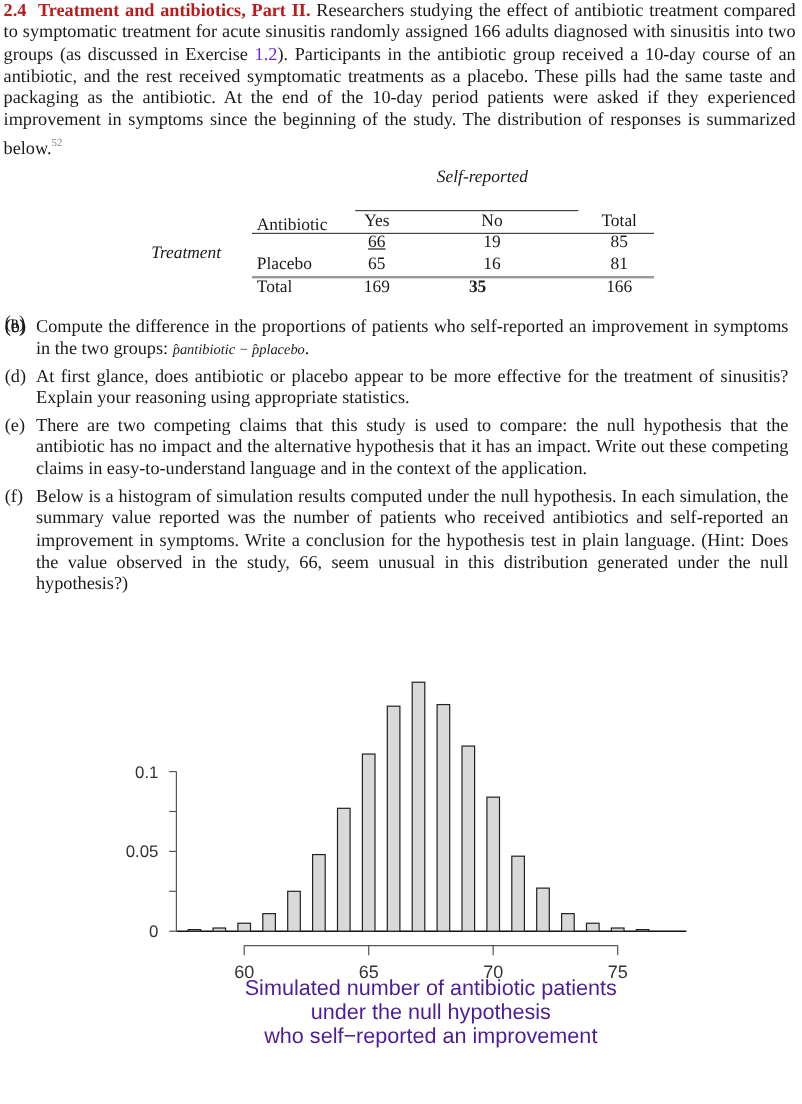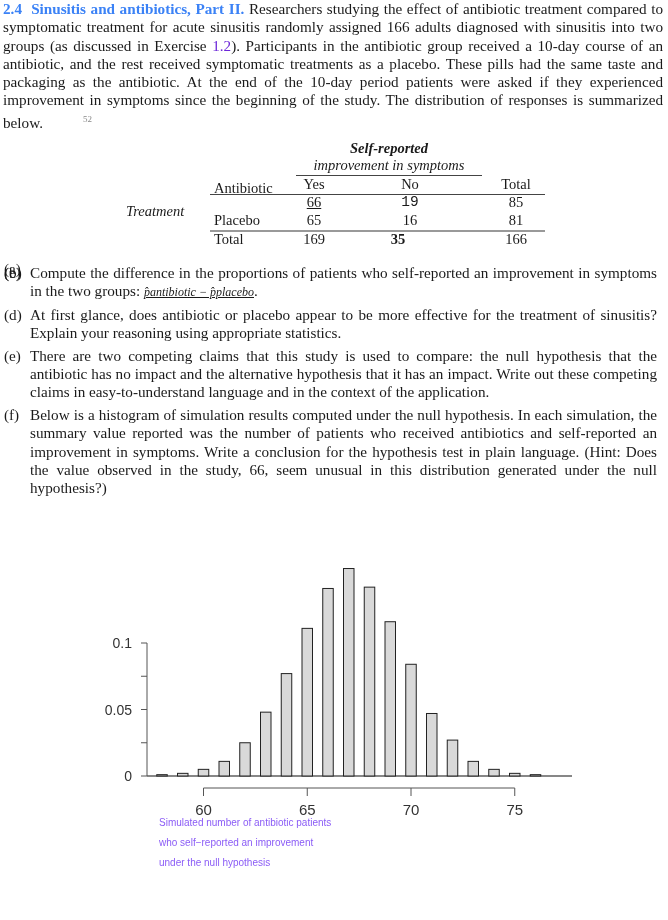--- a/index.html
+++ b/index.html
@@ -1,69 +1,68 @@
 <!DOCTYPE html>
 <html><head>
 <meta charset="utf-8">
 <style>
   html, body { margin: 0; padding: 0; background: #ffffff; }
   body { width: 668px; height: 920px; position: relative; overflow: hidden;
          font-family: "DejaVu Serif", "Liberation Serif", serif; color: #1a1a1a; }
   .para { position: absolute; left: 3px; top: 0px; width: 660px;
           font-family: "Liberation Serif", serif; font-size: 15.2px; line-height: 18.3px;
           text-align: justify; text-align-last: left; }
-  .ex-num, .ex-title { color: #3b82f6; font-weight: bold; }
+  .ex-num, .ex-title { color: #b91c1c; font-weight: bold; }
   .ref { color: #6d28d9; }
-  sup { font-size: 9px; color: #888; vertical-align: 6px; margin-left: 40px; }
+  sup { font-size: 9px; color: #888; vertical-align: 6px; }
   
   .tbl { position: absolute; left: 0; top: 138px; width: 668px; height: 112px;
          font-family: "Liberation Serif", serif; font-size: 14.5px; }
   .tbl .cell { position: absolute; white-space: nowrap; line-height: 17px; }
   .tbl .ital { font-style: italic; }
   .tbl .rule { position: absolute; height: 1px; background: #444; }
   .tbl .rule.gray { background: #999; height: 1.5px; }
   .c { text-align: center; }
   
   .qs { position: absolute; left: 0; top: 260px; width: 668px;
         font-family: "Liberation Serif", serif; font-size: 15.2px; line-height: 18.4px; }
   .q { position: relative; padding-left: 30px; padding-right: 11px; margin-bottom: 4px;
        text-align: justify; text-align-last: left; }
   .q .lbl { position: absolute; left: 4px; top: 0; }
-  .math { font-style: italic; font-size: 12px; text-decoration: underline; }
+  .math { font-style: italic; font-size: 12px; }
   
   .chart { position: absolute; left: 0; top: 540px; width: 668px; height: 380px;
            font-family: "DejaVu Sans", "Liberation Sans", sans-serif; }
   .chart svg { position: absolute; left: 0; top: 0; }
-  .xlabel { position: absolute; width: 400px; left: 159px; top: 273px; text-align: left;
-            font-family: "Liberation Sans", sans-serif; font-size: 10px; line-height: 20px; color: #8b5cf6; }
+  .xlabel { position: absolute; width: 400px; left: 159px; top: 273px; text-align: center;
+            font-family: "Liberation Sans", sans-serif; font-size: 18px; line-height: 20px; color: #4c1d95; }
 </style>
 </head>
 <body>
 
 <div class="para">
   <span class="ex-num">2.4</span>&nbsp;
-  <span class="ex-title">Sinusitis and antibiotics, Part II.</span>
+  <span class="ex-title">Treatment and antibiotics, Part II.</span>
   <span>Researchers studying the effect of antibiotic treatment compared to symptomatic treatment for acute sinusitis randomly assigned 166 adults diagnosed with sinusitis into two groups (as discussed in Exercise </span><span class="ref">1.2</span><span>). Participants in the antibiotic group received a 10-day course of an antibiotic, and the rest received symptomatic treatments as a placebo. These pills had the same taste and packaging as the antibiotic. At the end of the 10-day period patients were asked if they experienced improvement in symptoms since the beginning of the study. The distribution of responses is summarized below.</span><sup>52</sup>
 </div>
 
 <div class="tbl">
-  <div class="cell ital c" style="left:300px; top:2px; width:178px;font-weight:bold;">Self-reported</div>
-  <div class="cell ital c" style="left:296px; top:19px; width:186px;">improvement in symptoms</div>
+  <div class="cell ital c" style="left:313px; top:2px; width:178px;">Self-reported</div>
   <div class="rule" style="left:296px; top:37px; width:186px;"></div>
 
   <div class="cell c" style="left:296px; top:38px; width:36px;">Yes</div>
   <div class="cell c" style="left:390px; top:38px; width:40px;">No</div>
   <div class="cell c" style="left:494px; top:38px; width:44px;">Total</div>
   <div class="rule" style="left:210px; top:56px; width:335px;"></div>
 
   <div class="cell ital" style="left:126px; top:65px;">Treatment</div>
 
   <div class="cell" style="left:214px; top:42px;">Antibiotic</div>
   <div class="cell c" style="left:296px; top:56px; width:36px;text-decoration:underline;">66</div>
-  <div class="cell c" style="left:390px; top:56px; width:40px;font-family:Liberation Mono, monospace;">19</div>
+  <div class="cell c" style="left:390px; top:56px; width:40px;">19</div>
   <div class="cell c" style="left:494px; top:56px; width:44px;">85</div>
 
   <div class="cell" style="left:214px; top:74px;">Placebo</div>
   <div class="cell c" style="left:296px; top:74px; width:36px;">65</div>
   <div class="cell c" style="left:390px; top:74px; width:40px;">16</div>
   <div class="cell c" style="left:494px; top:74px; width:44px;">81</div>
   <div class="rule gray" style="left:210px; top:92px; width:335px;"></div>
 
   <div class="cell" style="left:214px; top:93px;">Total</div>
   <div class="cell c" style="left:296px; top:93px; width:36px;">169</div>
@@ -132,16 +131,16 @@
       <text x="203.5" y="275" text-anchor="middle" font-size="15" font-family="Liberation Sans, sans-serif" fill="#333">60</text>
       <line x1="307.25" y1="248" x2="307.25" y2="256" stroke="#555" stroke-width="1"></line>
       <text x="307.25" y="275" text-anchor="middle" font-size="15" font-family="Liberation Sans, sans-serif" fill="#333">65</text>
       <line x1="411" y1="248" x2="411" y2="256" stroke="#555" stroke-width="1"></line>
       <text x="411" y="275" text-anchor="middle" font-size="15" font-family="Liberation Sans, sans-serif" fill="#333">70</text>
       <line x1="514.75" y1="248" x2="514.75" y2="256" stroke="#555" stroke-width="1"></line>
       <text x="514.75" y="275" text-anchor="middle" font-size="15" font-family="Liberation Sans, sans-serif" fill="#333">75</text>
     </svg>
   <div class="xlabel">
     <div>Simulated number of antibiotic patients</div>
+    <div>under the null hypothesis</div>
     <div>who self−reported an improvement</div>
-    <div>under the null hypothesis</div>
   </div>
 </div>
 
 </body></html>

